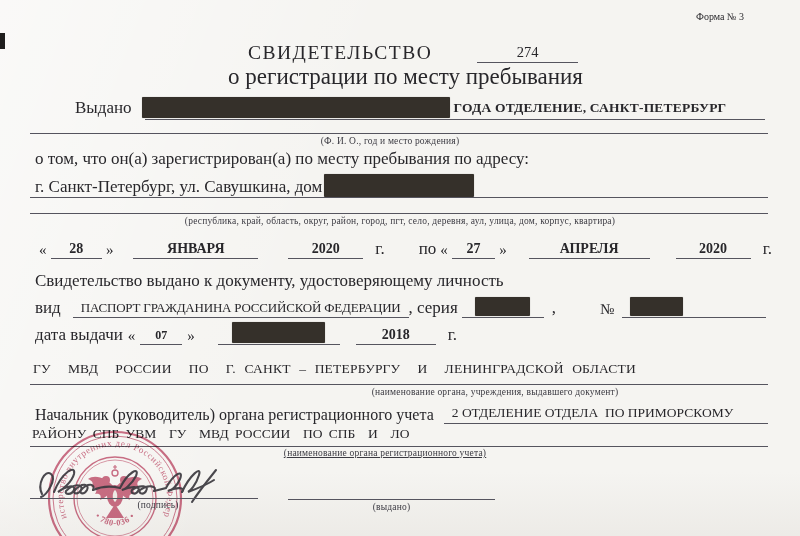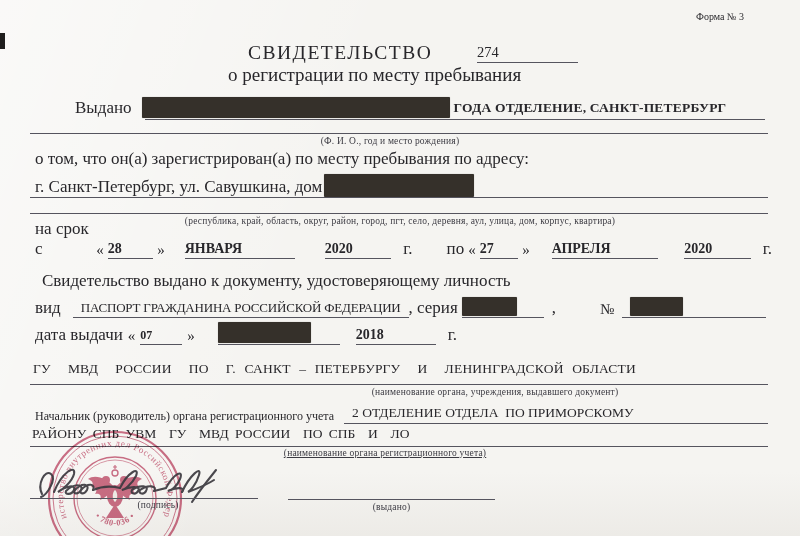--- a/index.html
+++ b/index.html
@@ -13,67 +13,67 @@
       linear-gradient(110deg, rgba(255,255,255,.5) 0%, rgba(255,255,255,0) 40%),
       linear-gradient(0deg, rgba(212,208,200,.25) 0%, rgba(212,208,200,0) 12%),
       var(--paper);
     font-family:"Liberation Serif","DejaVu Serif",serif;
     color:var(--ink);
   }
   .abs{position:absolute;}
   .hr{position:absolute; height:0; border-top:1.3px solid var(--line);}
   .caption{position:absolute; font-size:9.5px; color:#3b3a42; text-align:center; letter-spacing:.2px; white-space:pre;}
   .bar{background:var(--redact); border-radius:1px; box-shadow:0 0 1px rgba(0,0,0,.4); display:inline-block;}
-  .field{display:inline-block; border-bottom:1.2px solid var(--line); }
+  .field{display:inline-block; border-bottom:1.2px solid var(--line); text-align:center;}
   .body-txt{font-size:17px;}
   .row{position:absolute; display:flex; align-items:flex-end;}
   
   .form-label{top:11px; right:56px; font-size:10px;}
   .title-main{top:42px; left:248px; font-size:19.5px; letter-spacing:1.5px;}
   .title-num-field{top:44px; left:477px; width:101px; font-size:14.5px; padding-bottom:1px;}
-  .subtitle{top:64px; left:228px; font-size:19px;}
+  .subtitle{top:64px; left:228px; font-size:23px;}
   .row-issued{top:94px; left:75px; height:24px;}
   .row-issued .bar{width:308px; height:21px; margin:0 4px 0 10px;}
   .issued-suffix{font-weight:bold; font-size:13.5px; letter-spacing:.2px; white-space:pre; padding-bottom:2px;}
   .ul-issued{top:119px; left:145px; width:620px;}
   .hr-fio{top:133px; left:30px; width:738px;}
   .cap-fio{top:136px; left:290px; width:200px;}
   .statement{top:149px; left:35px;}
   .row-address{top:172px; left:35px; height:25px;}
   .row-address .bar{width:150px; height:23px; margin-left:2px;}
   .ul-address{top:197px; left:30px; width:738px;}
   .hr-addr2{top:213px; left:30px; width:738px;}
   .cap-addr{top:215.5px; left:100px; width:600px;}
   .row-period{top:236px; left:35px; right:28px; height:23px;}
   .row-period .q{font-size:15px; margin:0 4px;}
   .row-period .field{font-weight:bold; font-size:14px; padding-bottom:1px;}
   .f-day1{width:52px;} .f-mon1{width:126px; margin-left:16px;} .f-yr1{width:76px; margin-left:30px;}
   .f-day2{width:44px;} .f-mon2{width:122px; margin-left:18px;} .f-yr2{width:76px; margin-left:26px;}
   .g-sfx{margin-left:12px;} .po{margin-left:34px;}
-  .doc-intro{top:271px; left:42px;}
+  .doc-intro{top:271px; left:35px;}
   .row-vid{top:295px; left:35px; right:34px; height:23px;}
   .vid-kind{padding:0 8px 1px 8px; font-size:13px; letter-spacing:-.2px; margin-left:12px; white-space:pre;}
   .row-vid .seria-label{white-space:pre;}
   .f-seria{width:82px; margin-left:4px; padding-bottom:1px;}
   .f-seria .bar{width:55px; height:19px; vertical-align:bottom;}
   .comma{margin-left:8px;}
   .num-label{margin-left:44px; font-size:15px;}
   .f-num{flex:1; margin-left:8px; text-align:left; padding:0 0 1px 8px;}
   .f-num .bar{width:53px; height:19px; vertical-align:bottom;}
   .row-date{top:321px; left:35px; height:24px;}
   .row-date .q{font-size:15px; margin:0 5px;}
   .f-dday{width:42px; font-weight:bold; font-size:12px; padding-bottom:1px;}
   .f-dmon{width:122px; margin-left:18px; padding-bottom:1px;}
   .f-dmon .bar{width:93px; height:21px; vertical-align:bottom;}
   .f-dyr{width:80px; margin-left:16px; font-weight:bold; font-size:14px; padding-bottom:1px;}
   .issuer{top:361px; left:33px; font-size:13.5px; word-spacing:5px; white-space:pre; letter-spacing:.2px;}
   .hr-issuer{top:384px; left:30px; width:738px;}
   .cap-issuer{top:386.5px; left:340px; width:310px;}
   .row-head{top:400px; left:35px; right:32px; height:24px;}
-  .head-label{font-size:12px; white-space:pre;}
+  .head-label{font-size:16px; white-space:pre;}
   .f-head{flex:1; margin-left:10px; font-size:13.5px; text-align:left; padding:0 0 2px 8px; white-space:pre;}
   .head2{top:426px; left:32px; font-size:13.5px; word-spacing:3px; white-space:pre;text-align:right;}
   .hr-head2{top:446px; left:30px; width:738px;}
   .cap-head2{top:448px; left:275px; width:220px;text-decoration:underline;}
   .sig-line{top:498px; left:30px; width:228px;}
   .cap-sign{top:500px; left:118px; width:80px;}
   .surname{top:484px; left:290px; width:205px; text-align:center; font-size:14px; letter-spacing:1px; white-space:pre;}
   .fam-line{top:499px; left:288px; width:207px;}
   .cap-fam{top:502px; left:288px; width:207px;}
   .stamp{position:absolute; left:45px; top:428px; opacity:.82; mix-blend-mode:multiply;}
@@ -110,21 +110,20 @@
 
   <div class="row row-address">
     <span class="body-txt">г. Санкт-Петербург, ул. Савушкина, дом</span>
     <span class="bar"></span>
   </div>
   <div class="hr ul-address"></div>
   <div class="hr hr-addr2"></div>
   <div class="caption cap-addr">(республика, край, область, округ, район, город, пгт, село, деревня, аул, улица, дом, корпус, квартира)</div>
 
   <div class="row row-period">
-    <span class="body-txt">на срок с</span>
     <span class="q">«</span>
     <span class="field f-day1">28</span>
     <span class="q">»</span>
     <span class="field f-mon1">ЯНВАРЯ</span>
     <span class="field f-yr1">2020</span>
     <span class="body-txt g-sfx">г.</span>
     <span class="body-txt po">по</span>
     <span class="q">«</span>
     <span class="field f-day2">27</span>
     <span class="q">»</span>

